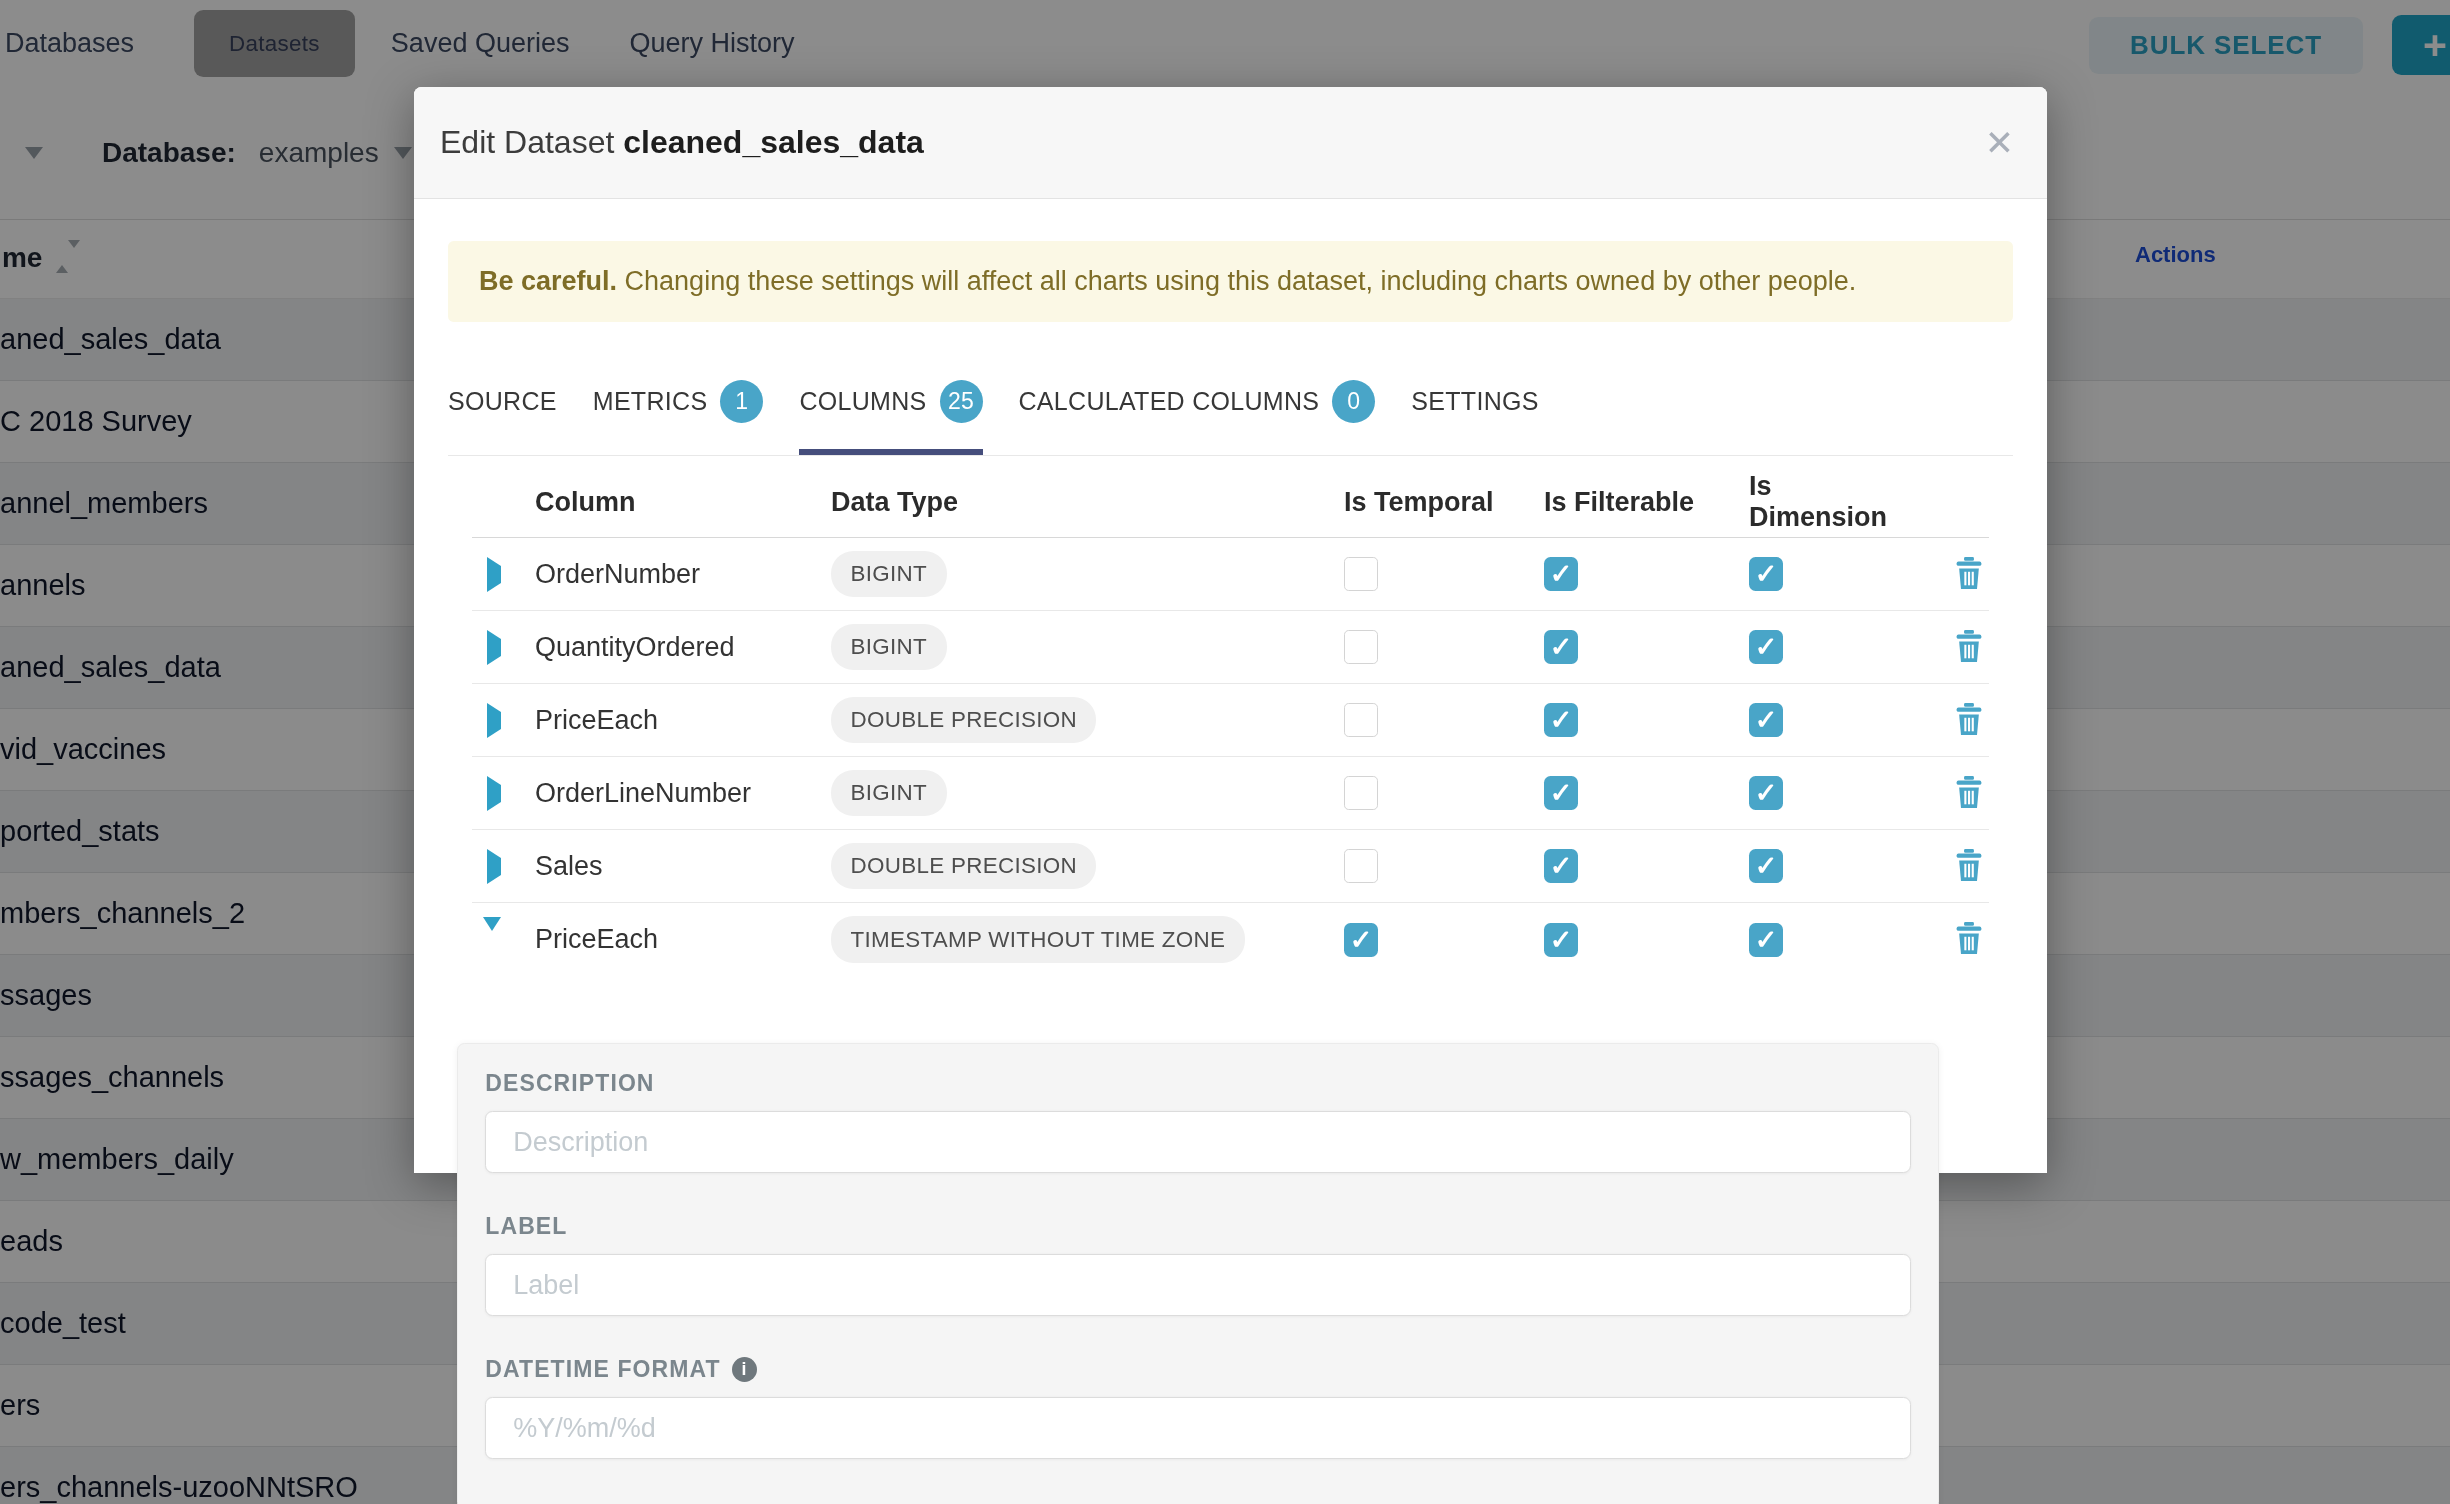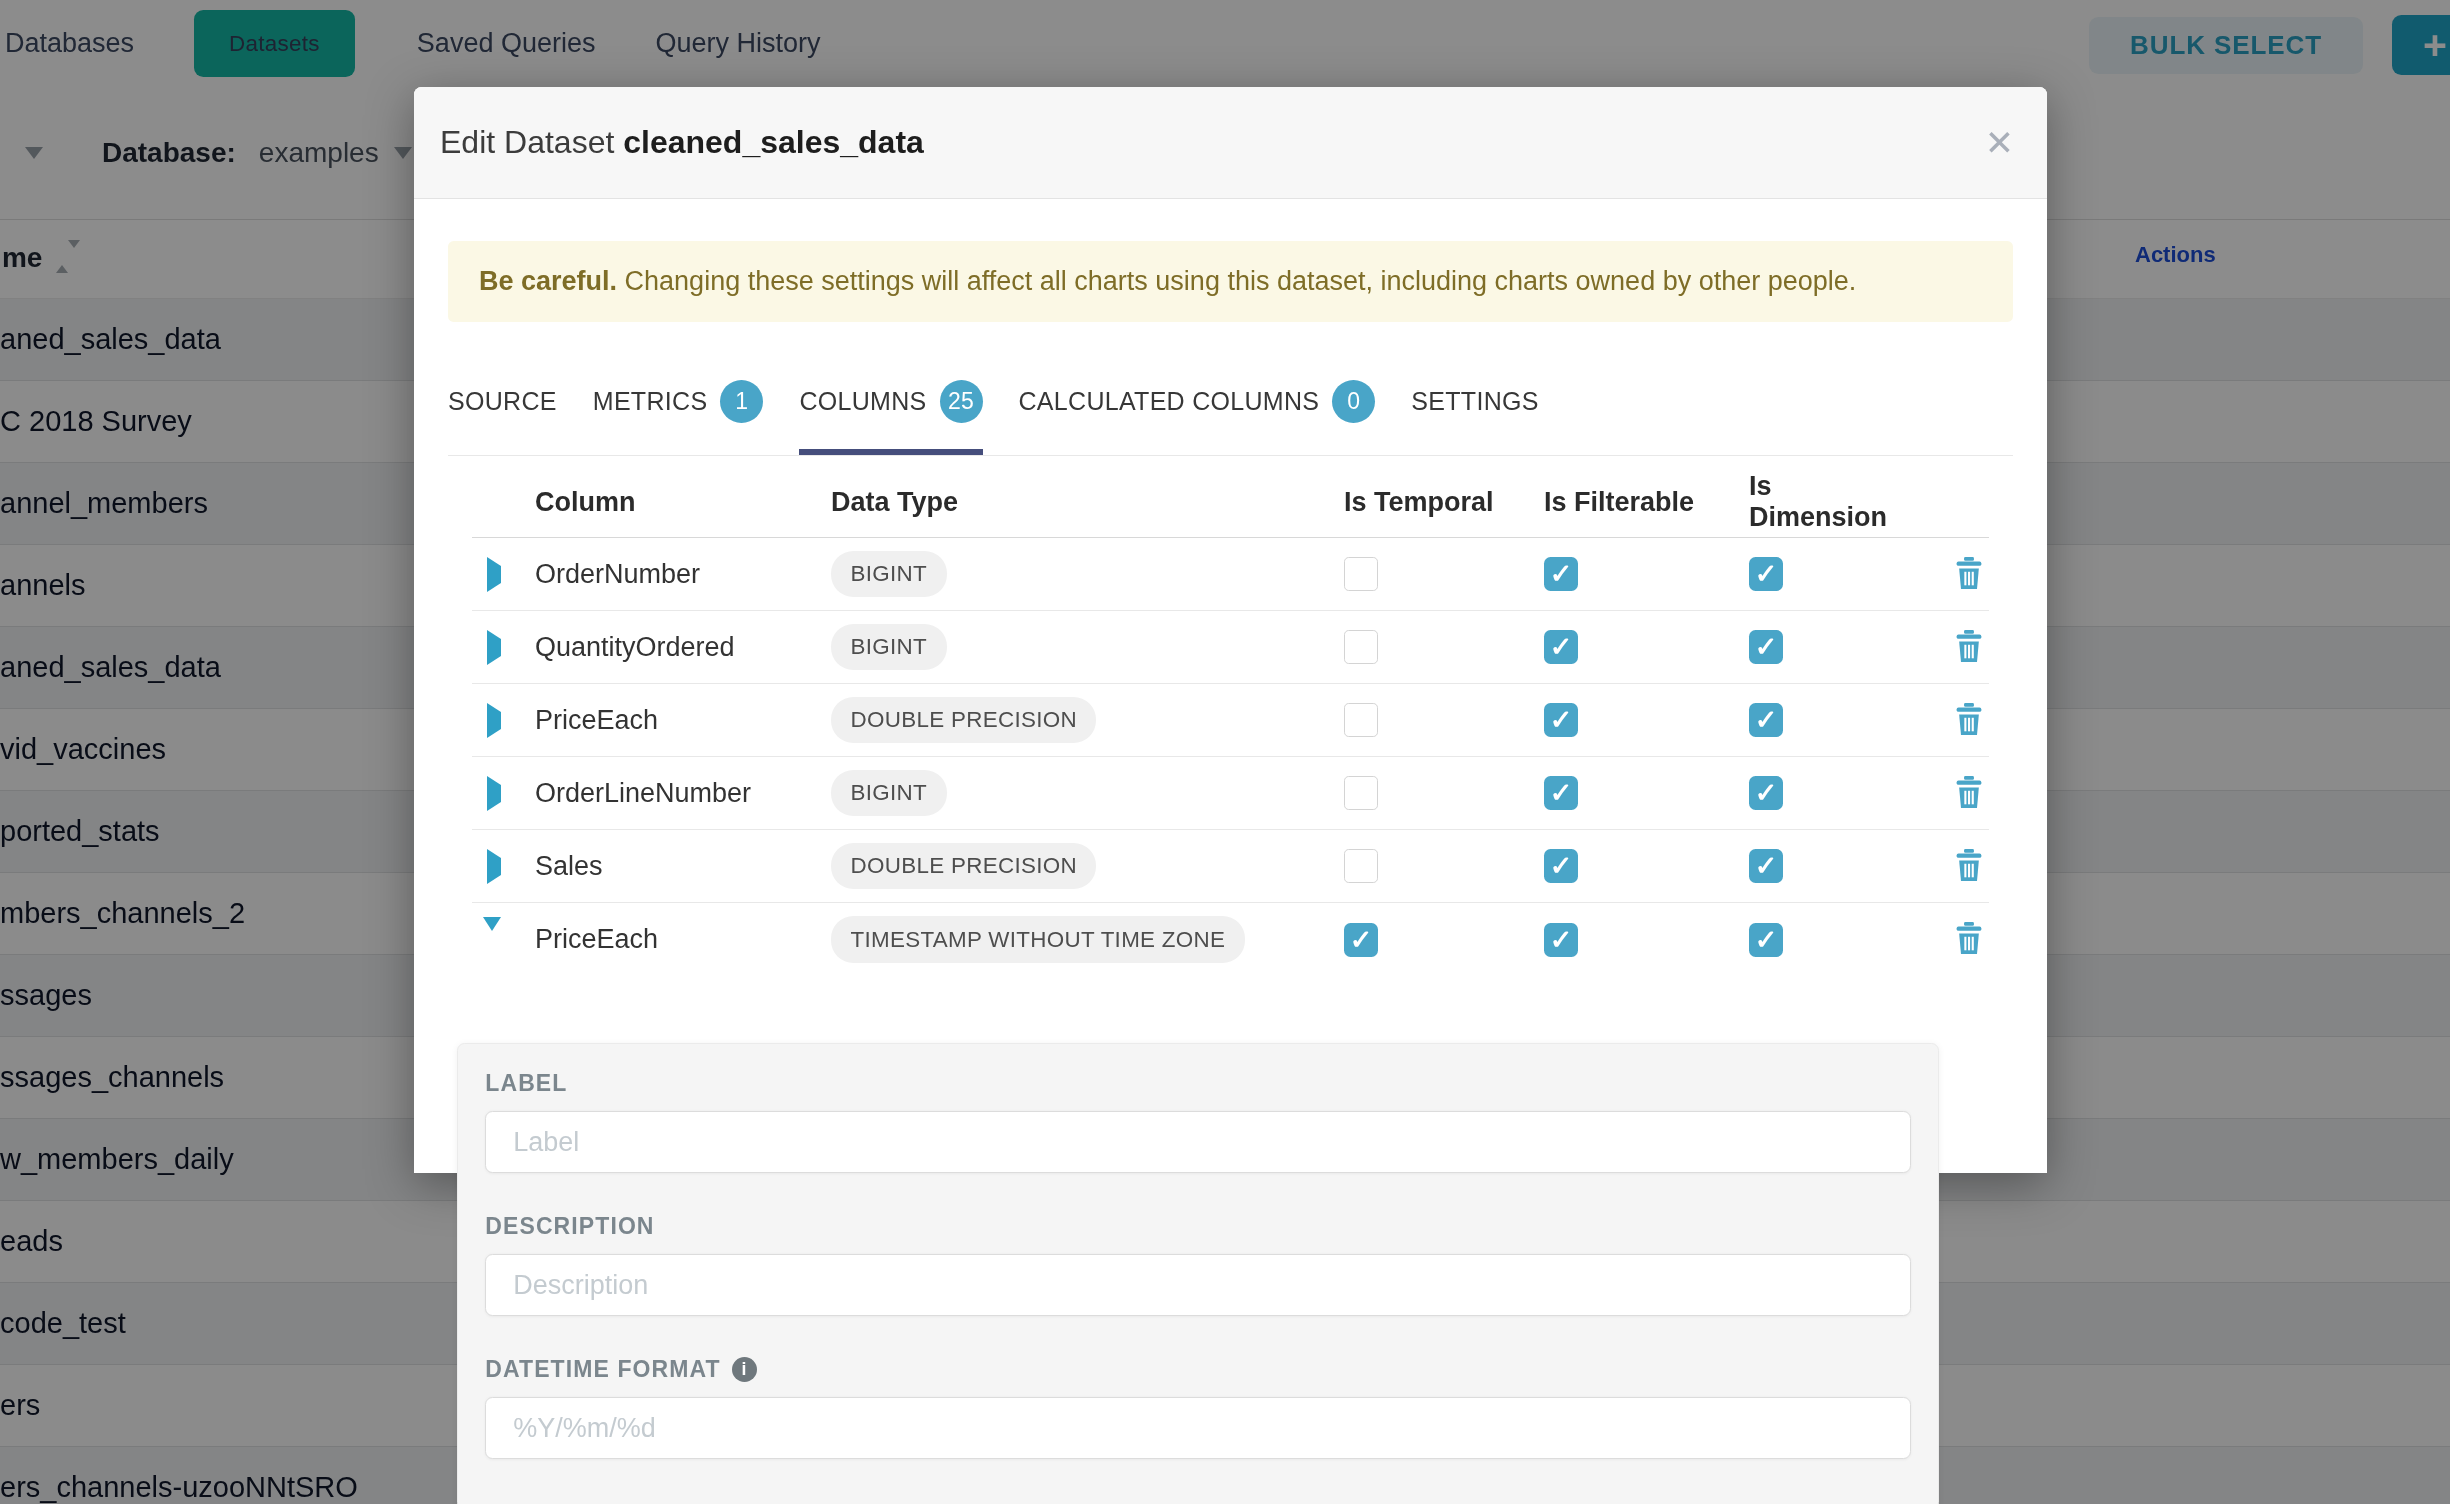--- a/index.html
+++ b/index.html
@@ -7,21 +7,21 @@
   body {
     font-family:"Liberation Sans", sans-serif;
     background:#fff; overflow:hidden; position:relative;
   }
   .page { position:relative; width:2450px; height:1505px; overflow:hidden; background:#fff; }
 
   
   .bg { position:absolute; inset:0; background:#fff; }
   .topnav { position:relative; height:87px; display:flex; align-items:center; padding-left:5px; background:#fff; }
   .nav-item { font-size:27px; color:#3D4A63; margin-right:60px; white-space:nowrap; }
-  .nav-item.pill { background:#14b8a6; border-radius:9.3px; padding:20.5px 35px; margin-right:62px; color:#37415C; }
+  .nav-item.pill { background:#a3a3a3; border-radius:9.3px; padding:20.5px 35px; margin-right:36px; color:#37415C; }
   .nav-right { position:absolute; right:-28px; top:15px; display:flex; gap:29px; align-items:center; }
   .bulk-btn { height:57px; padding:0 41px; background:#EBF5F9; border:none; border-radius:9.3px;
     color:#2BA0C3; font-size:26px; font-weight:700; letter-spacing:0.9px; font-family:inherit; }
   .plus-btn { width:86px; height:60px; background:#20A7C9; border:none; border-radius:9.3px;
     color:#fff; font-size:41px; font-weight:700; line-height:56px; font-family:inherit; }
 
   .toolbar { position:relative; height:132px; display:flex; align-items:center; background:#fff; }
   .caret-down { width:0; height:0; border-left:9.3px solid transparent; border-right:9.3px solid transparent;
     border-top:12px solid #97A0A8; display:inline-block; }
   .tb-caret1 { margin-left:25px; }
@@ -425,29 +425,29 @@
         </svg>
       </span>
     </div>
   </div>
 </div>
       </div>
 
       <div class="panel">
         <div class="fgroup">
           <div class="flabel">
+              <span>DESCRIPTION</span>
+            </div>
+          <input class="finput" type="text" placeholder="Description" style="">
+        </div>
+        <div class="fgroup">
+          <div class="flabel">
               <span>LABEL</span>
             </div>
           <input class="finput" type="text" placeholder="Label" style="">
-        </div>
-        <div class="fgroup">
-          <div class="flabel">
-              <span>DESCRIPTION</span>
-            </div>
-          <input class="finput" type="text" placeholder="Description" style="">
         </div>
         <div class="fgroup">
           <div class="flabel">
             <span>DATETIME FORMAT</span>
             <span class="info-icon">i</span>
           </div>
           <input class="finput" type="text" placeholder="%Y/%m/%d" style="">
         </div>
       </div>
 

